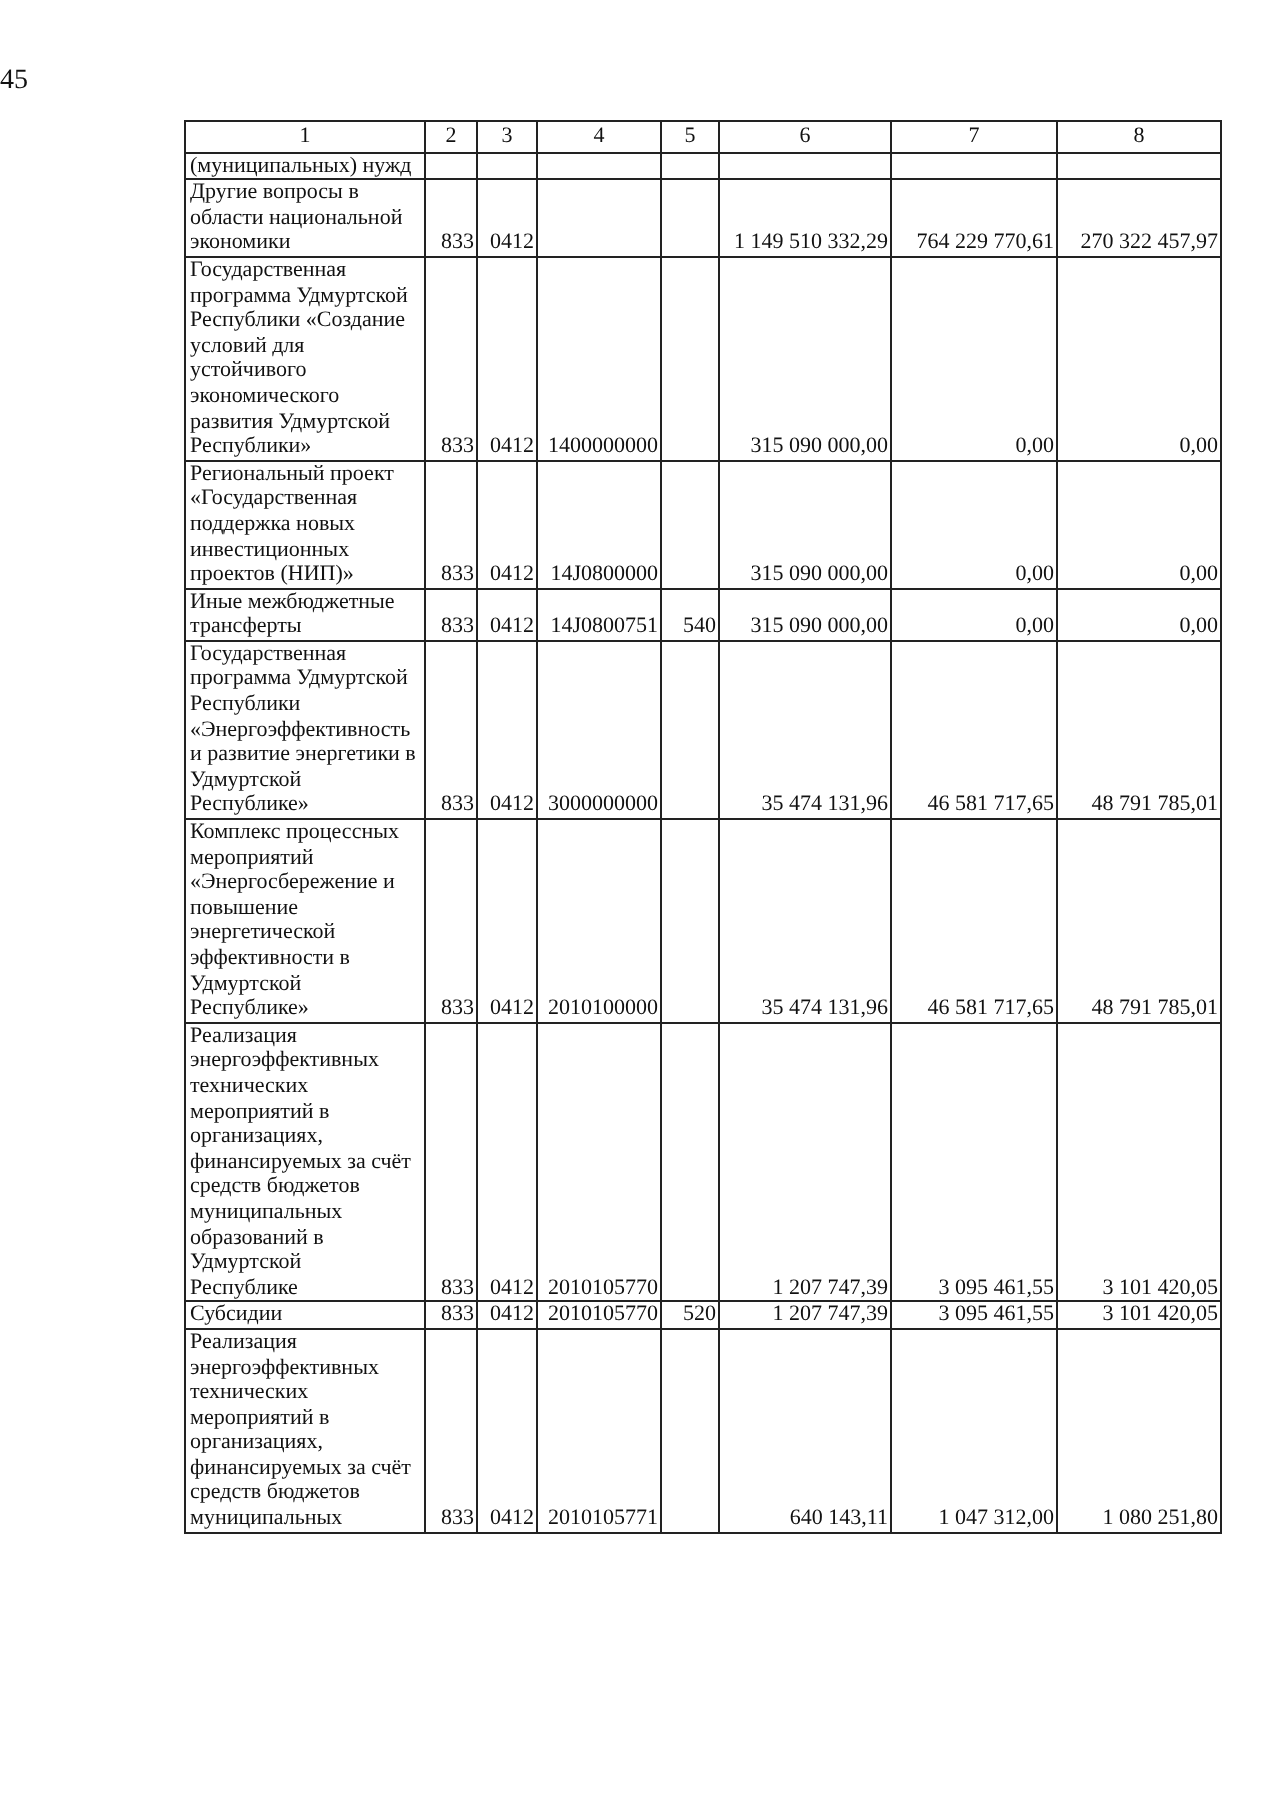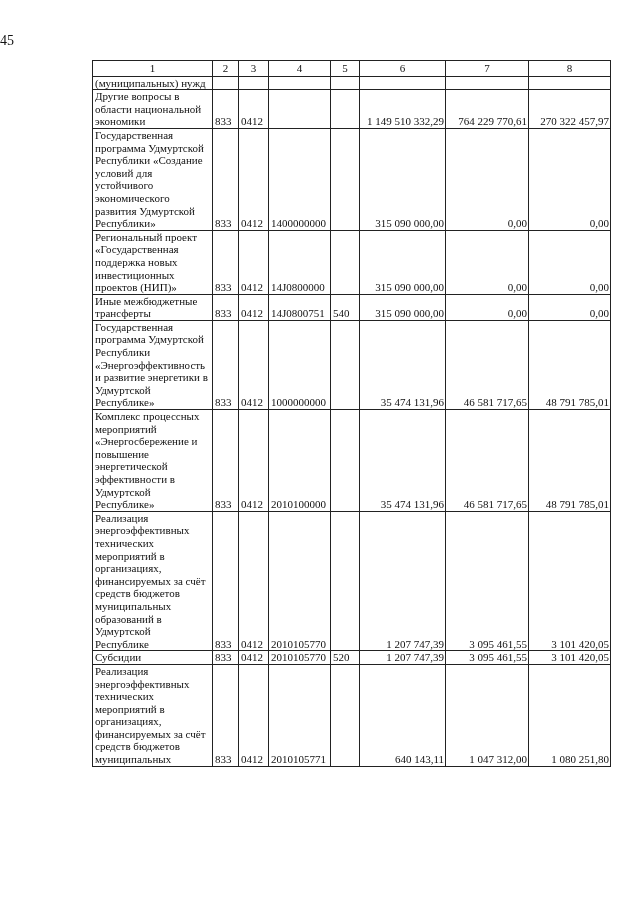--- a/index.html
+++ b/index.html
@@ -6,21 +6,21 @@
   body { width: 640px; height: 905px; position: relative; overflow: hidden;
          font-family: "Liberation Serif", "DejaVu Serif", serif; color: #111; }
   .page-number { position: absolute; top: 33px; left: 0; width: 100%; 
                  font-size: 14px; }
   table.budget { position: absolute; left: 92px; top: 60px; border-collapse: collapse;
                  table-layout: fixed; font-size: 11px; line-height: 12.6px; }
   table.budget td, table.budget th { border: 1px solid #222; padding: 0 1px 0 2px;
                  vertical-align: bottom; overflow: hidden; font-weight: normal; }
   table.budget th { text-align: center; padding: 1px 0; }
   td.name { text-align: left; white-space: pre-line; margin-top: 40px; }
-  td.c { text-align: left; }
+  td.c { text-align: right; }
   td.num { text-align: right; padding-right: 1px; white-space: nowrap; }
   tr.last td { border-bottom: 1px solid #222; }
 </style>
 </head>
 <body>
 
 <div class="page-number">45</div>
 
 <table class="budget">
   <colgroup>
@@ -113,21 +113,21 @@
     <tr>
       <td class="name">Государственная
 программа Удмуртской
 Республики
 «Энергоэффективность
 и развитие энергетики в
 Удмуртской
 Республике»</td>
       <td class="c">833</td>
       <td class="c">0412</td>
-      <td class="c">1000000000</td>
+      <td class="c">3000000000</td>
       <td class="c"></td>
       <td class="num">35 474 131,96</td>
       <td class="num">46 581 717,65</td>
       <td class="num">48 791 785,01</td>
     </tr>
     <tr>
       <td class="name">Комплекс процессных
 мероприятий
 «Энергосбережение и
 повышение

